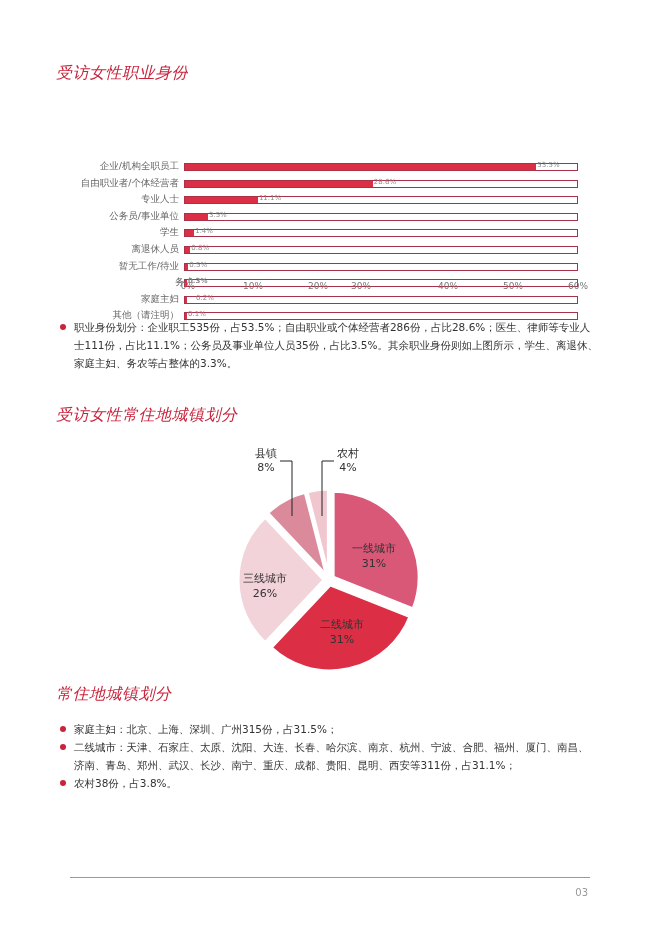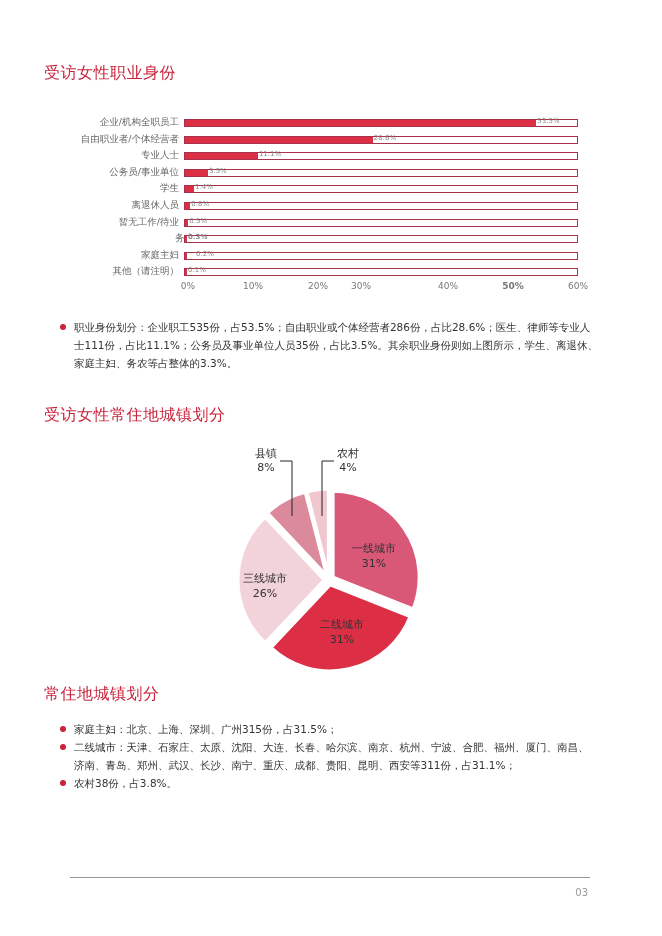--- a/index.html
+++ b/index.html
@@ -1,25 +1,25 @@
 <!DOCTYPE html>
 <html><head>
 <meta charset="utf-8">
 <style>
   html, body { margin: 0; padding: 0; background: #ffffff; }
   body { width: 662px; height: 936px; position: relative; overflow: hidden;
          font-family: "DejaVu Sans", "Liberation Sans", sans-serif; color: #333333; }
-  .section-title { position: absolute; left: 44px; font-size: 16px; color: #c8243c; letter-spacing: 0.5px; }
+  .section-title { position: absolute; left: 56px; font-size: 16px; color: #c8243c; letter-spacing: 0.5px; font-style: italic; }
   #title1 { top: 63px; }
   #title2 { top: 405px; }
   #title3 { top: 684px; }
 
   
   .bar-chart { position: absolute; left: 0; top: 0; width: 662px; height: 300px; }
-  .bar-row { position: absolute; left: 0; height: 11px; width: 662px; }
+  .bar-row { position: absolute; left: 0; height: 11px; width: 662px; margin-top: 44px; }
   .bar-label { position: absolute; right: 483px; top: -2px; font-size: 9.5px; color: #666; white-space: nowrap; text-align: right; }
   .bar-track { position: absolute; left: 184px; width: 394px; height: 8px; top: 1px; border: 1px solid #a8324a; box-sizing: border-box; background: #fff; }
   .bar-fill { position: absolute; left: 0; top: 0; height: 100%; background: #dc2f45; }
   .bar-value { position: absolute; top: -1px; font-size: 7px; color: #888; white-space: nowrap; }
   .axis-tick { position: absolute; top: 281px; font-size: 9px; color: #777; transform: translateX(-50%); }
 
   .bullet-list { position: absolute; left: 58px; width: 540px; list-style: none; margin: 0; padding: 0; font-size: 10.5px; line-height: 18px; color: #333; }
   .bullet-list li { position: relative; padding-left: 16px; }
   .bullet-list li::before { content: ""; position: absolute; left: 2px; top: 6px; width: 6px; height: 6px; border-radius: 50%; background: #c8243c; }
   #occ-notes { top: 318px; }
@@ -104,21 +104,21 @@
       <div class="bar-track">
         <div class="bar-fill" style="width: 2px;"></div>
       </div>
       <div class="bar-value" style="left: 188px;">0.1%</div>
     </div>
     <div class="axis-tick" style="left: 188px;">0%</div>
     <div class="axis-tick" style="left: 253px;">10%</div>
     <div class="axis-tick" style="left: 318px;">20%</div>
     <div class="axis-tick" style="left: 361px;">30%</div>
     <div class="axis-tick" style="left: 448px; text-align: center;">40%</div>
-    <div class="axis-tick" style="left: 513px; font-weight: bold;">50%</div>
+    <div class="axis-tick" style="left: 513px;">50%</div>
     <div class="axis-tick" style="left: 578px;">60%</div>
   </div>
 
 <ul id="occ-notes" class="bullet-list">
   <li>职业身份划分：企业职工535份，占53.5%；自由职业或个体经营者286份，占比28.6%；医生、律师等专业人士111份，占比11.1%；公务员及事业单位人员35份，占比3.5%。其余职业身份则如上图所示，学生、离退休、家庭主妇、务农等占整体的3.3%。</li>
 </ul>
 
 <div id="title2" class="section-title">受访女性常住地城镇划分</div>
 
 <svg class="pie" id="pie" width="662" height="700">

